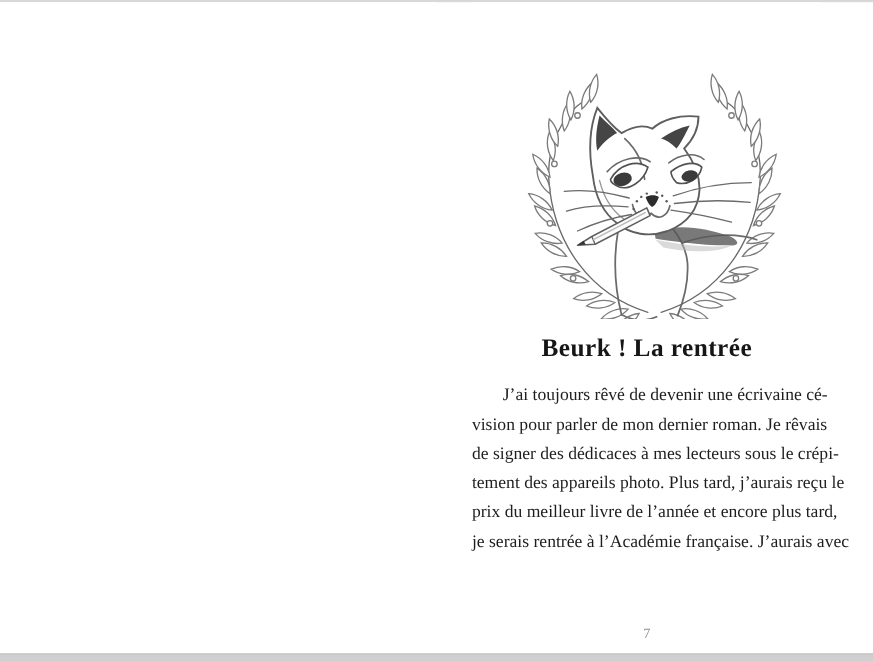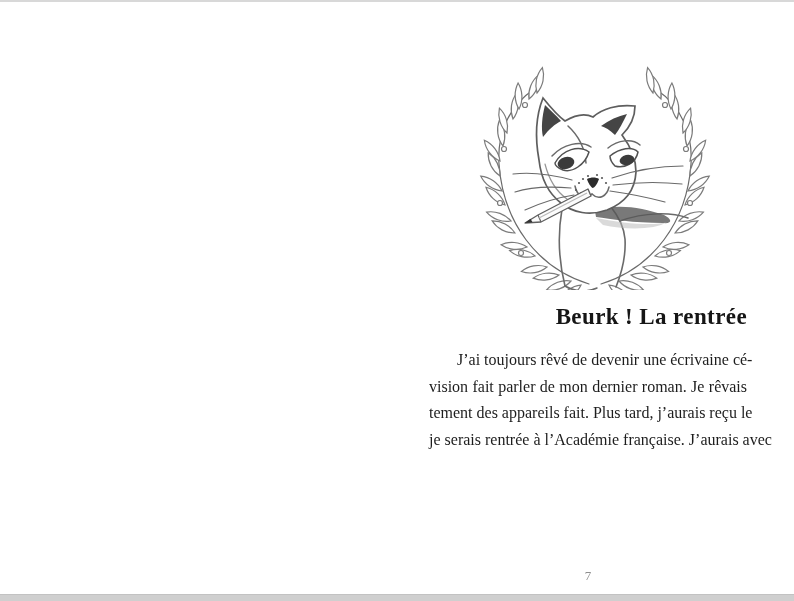--- a/index.html
+++ b/index.html
@@ -19,21 +19,21 @@
     background:#cfcfcf;border-top:1px solid #c2c2c2;box-sizing:border-box;
   }
   .page{position:absolute;top:2px;height:592px;background:#ffffff;}
   .page-left{left:0;width:397px;}
   .page-right{left:429px;width:318px;}
   .illustration{
     position:absolute;top:58px;left:46px;width:240px;height:230px;
   }
   .chapter-title{
     position:absolute;top:301px;left:0;width:100%;
-    text-align:right;
+    text-align:center;
     font-weight:bold;font-size:23px;line-height:28px;
     color:#161616;letter-spacing:0.4px;
   }
   .body-text{
     position:absolute;top:345px;left:0;width:100%;
     font-size:16px;color:#1d1d1d;
   }
   .line{
     height:26.5px;line-height:26.5px;
     text-align:justify;text-align-last:justify;
@@ -173,22 +173,24 @@
           <path d="M112,133 L64,158" stroke="#b9b9b9" stroke-width="1.2"></path>
           <path d="M50,163 L55.5,158.8 L57.5,162.2 Z" fill="#333333"></path>
         </g>
       </g>
     </svg>
 
     <div class="chapter-title">Beurk ! La rentrée</div>
 
     <div class="body-text">
       <div class="line indent">J’ai toujours rêvé de devenir une écrivaine cé-</div>
-      <div class="line">vision fait parler de mon dernier roman. Je rêvais</div>
-      <div class="line">tement des appareils fait. Plus tard, j’aurais reçu le</div>
+      <div class="line">vision pour parler de mon dernier roman. Je rêvais</div>
+      <div class="line">de signer des dédicaces à mes lecteurs sous le crépi-</div>
+      <div class="line">tement des appareils photo. Plus tard, j’aurais reçu le</div>
+      <div class="line">prix du meilleur livre de l’année et encore plus tard,</div>
       <div class="line">je serais rentrée à l’Académie française. J’aurais avec</div>
     </div>
 
     <div class="page-number">7</div>
   </div>
 
   <div class="bottom-bar"></div>
 </div>
 
 </body></html>

